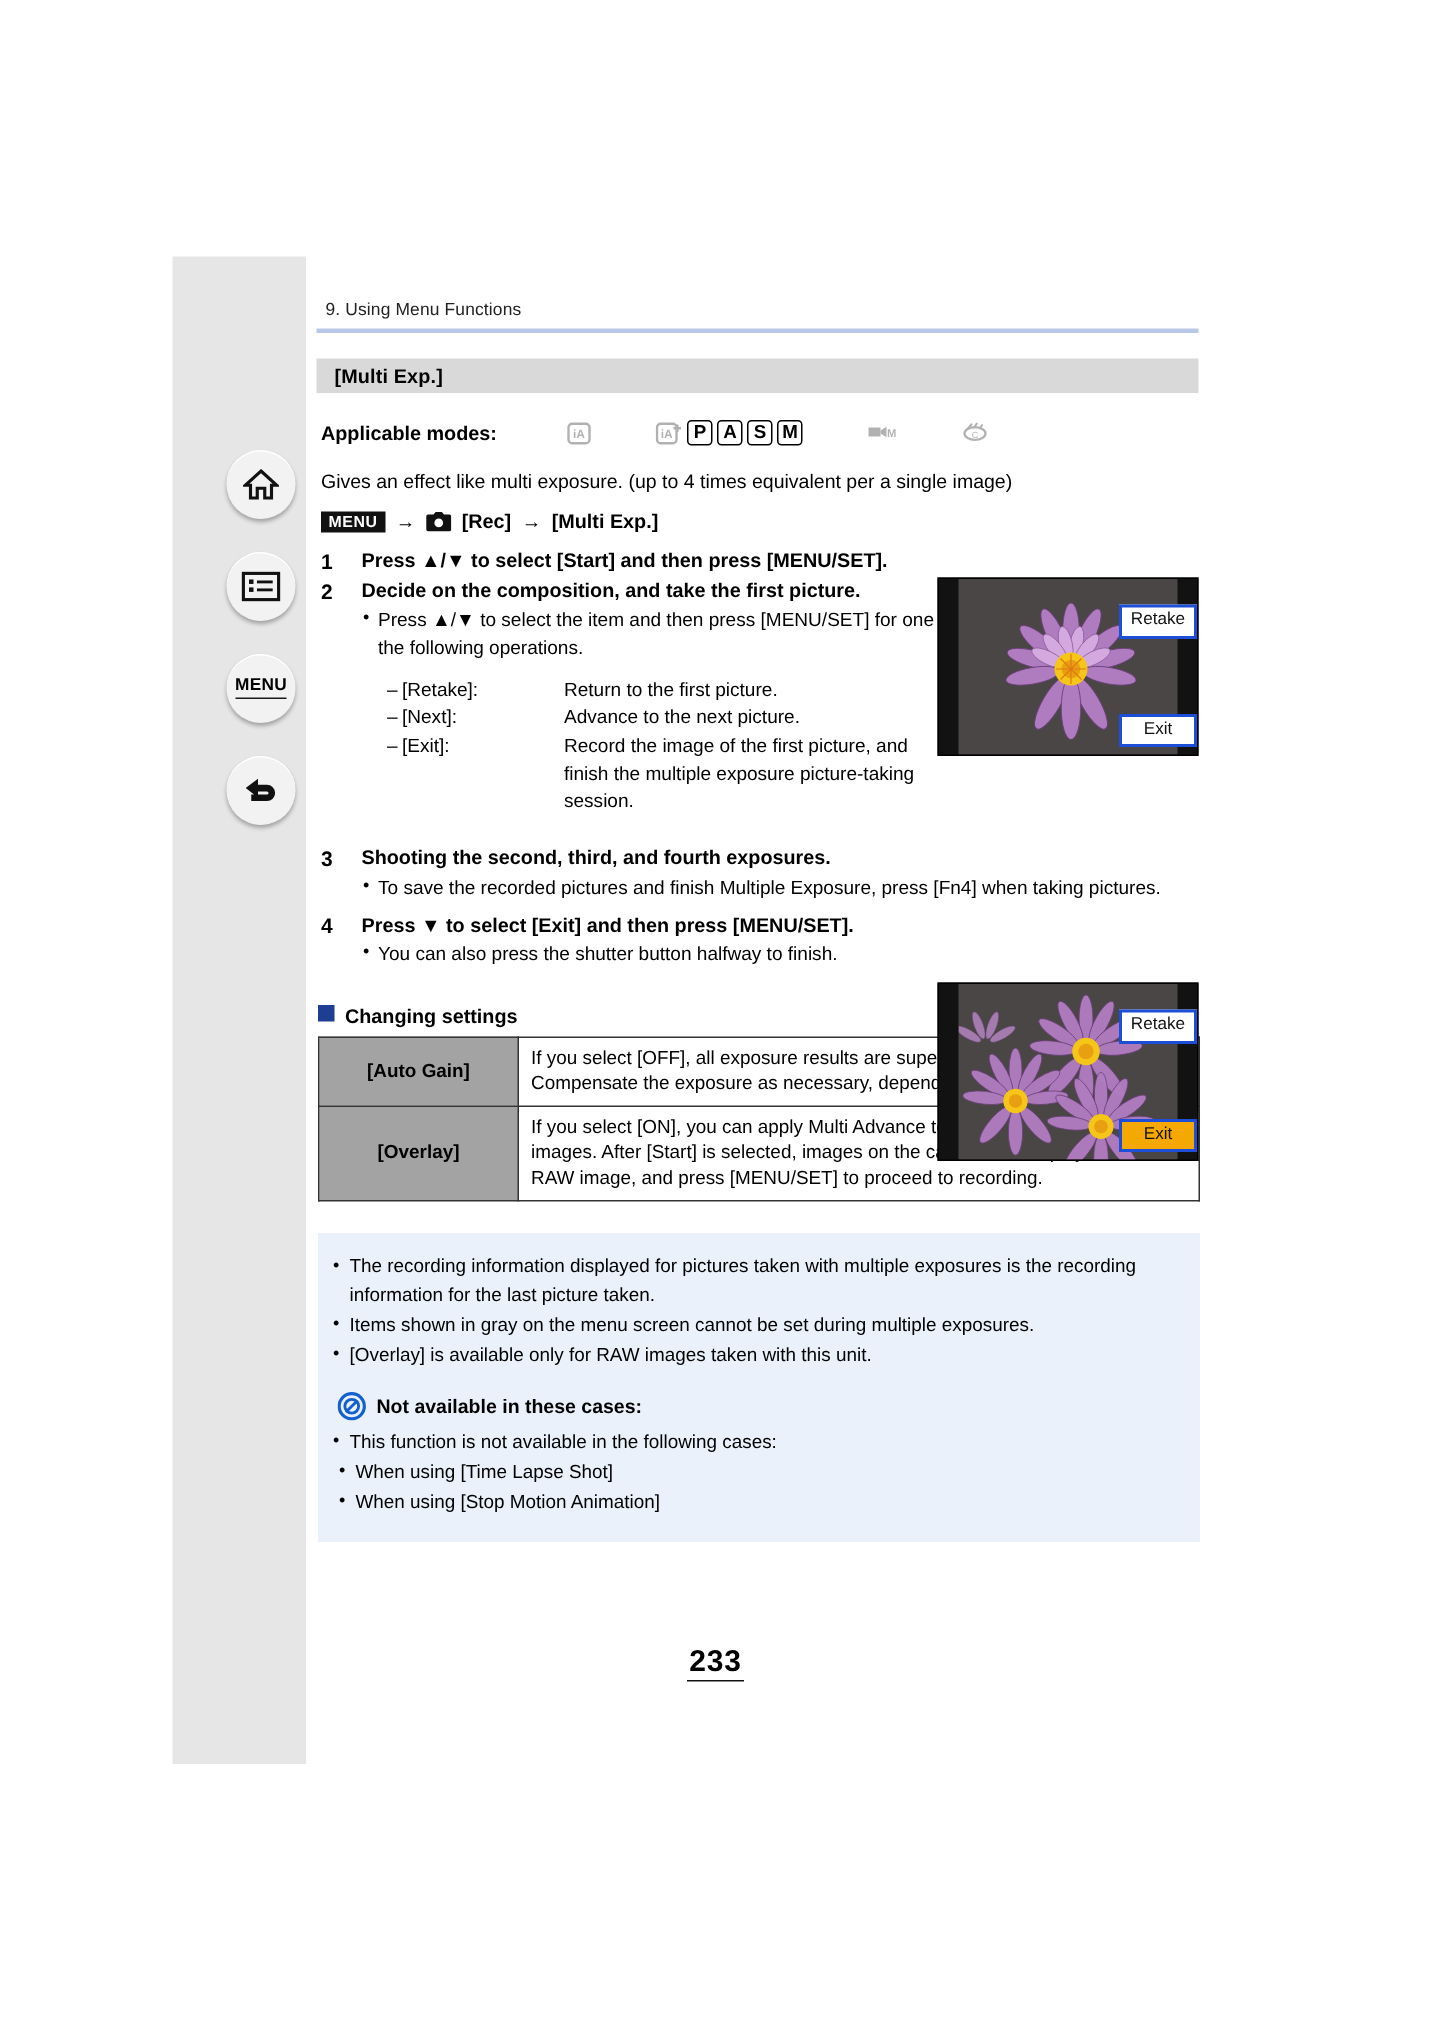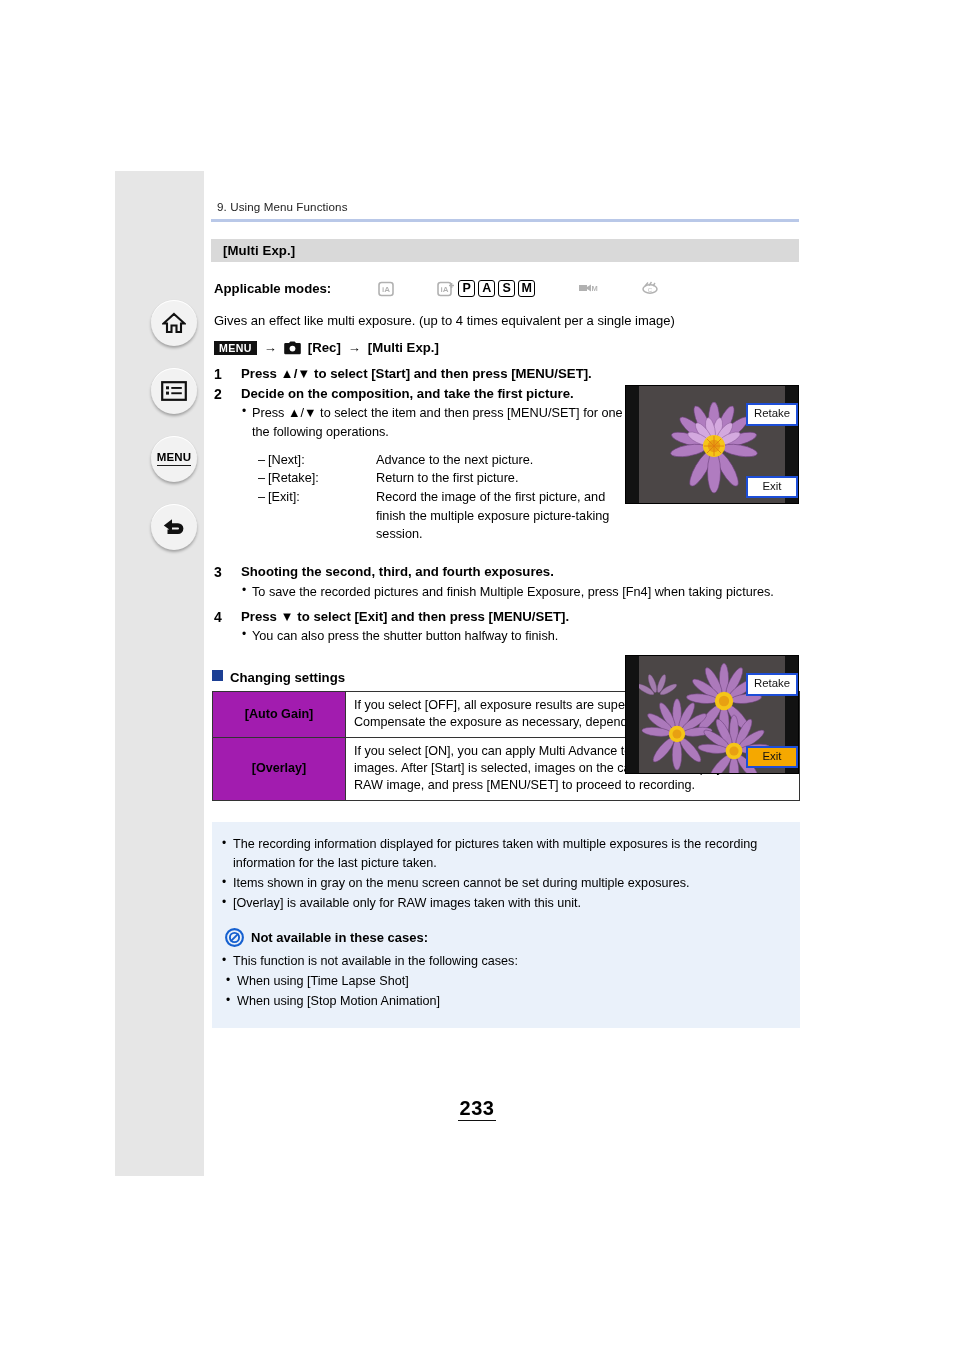--- a/index.html
+++ b/index.html
@@ -204,21 +204,21 @@
   }
   table.settings td{
     border:1px solid #333;
     vertical-align:middle;
     padding:5px 8px;
     font-size:12.6px;
     line-height:1.38;
   }
   table.settings td.k{
     width:133px;
-    background:#a21caf;
+    background:#a3a3a3;
     text-align:center;
     font-weight:700;
   }
   table.settings td.v{ background:#fff; }
 
   
   #notes{
     width:588px;
     margin-left:1px;
     margin-top:21px;
@@ -388,26 +388,26 @@
 
   <div class="step">
     <div class="step-num">2</div>
     <div class="step-body">
       <div class="step-title" style="max-width:358px;">Decide on the composition, and take the first picture.</div>
       <ul class="bullets">
         <li style="max-width:410px;">Press ▲/▼ to select the item and then press [MENU/SET] for one of the following operations.</li>
       </ul>
       <div class="deflist">
         <div class="defrow">
+          <span class="dterm">[Retake]:</span>
+          <span class="ddesc">Return to the first picture.</span>
+        </div>
+        <div class="defrow">
           <span class="dterm">[Next]:</span>
           <span class="ddesc">Advance to the next picture.</span>
-        </div>
-        <div class="defrow">
-          <span class="dterm">[Retake]:</span>
-          <span class="ddesc">Return to the first picture.</span>
         </div>
         <div class="defrow">
           <span class="dterm">[Exit]:</span>
           <span class="ddesc" style="max-width:250px;">Record the image of the first picture, and finish the multiple exposure picture-taking session.</span>
         </div>
       </div>
     </div>
   </div>
 
   <div class="step" style="margin-top:19px;">

